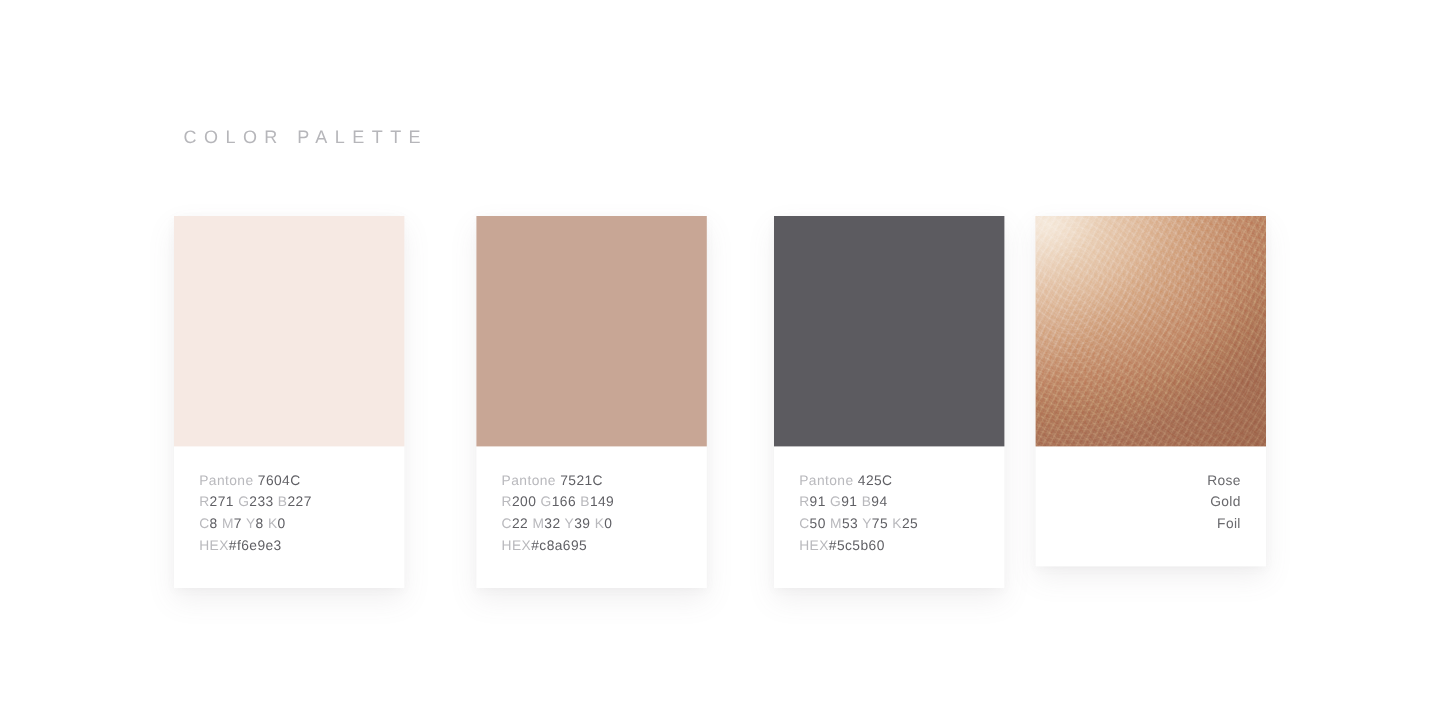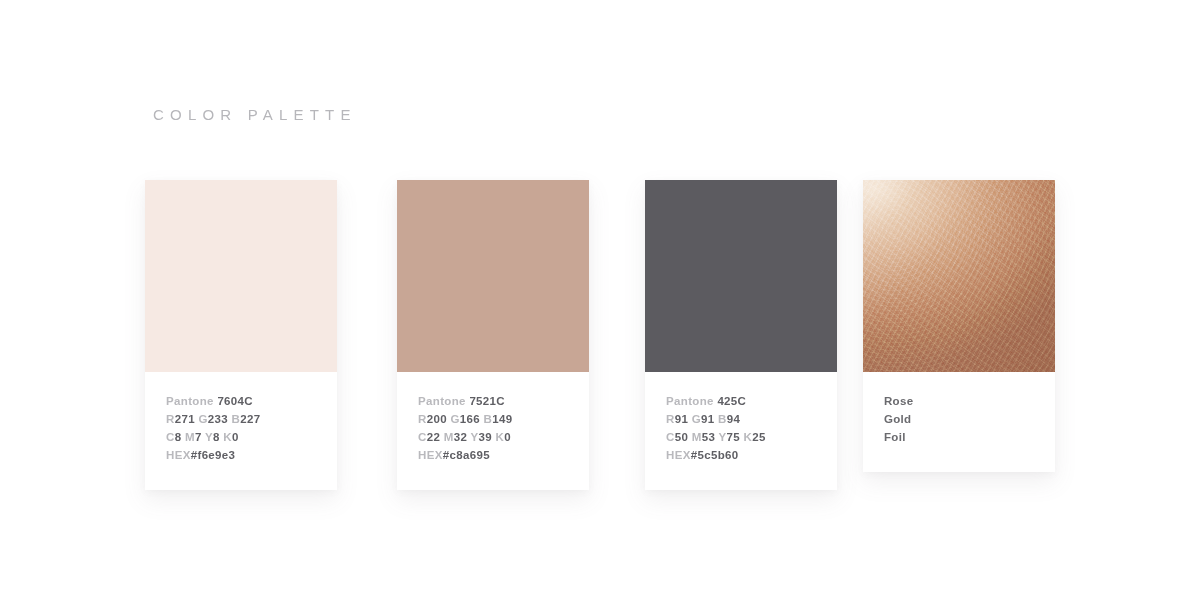--- a/index.html
+++ b/index.html
@@ -36,26 +36,25 @@
     height: 300px;
   }
 
   .palette-card {
     position: absolute;
     top: 0;
     width: 192px;
     background: #ffffff;
     box-shadow: 0 10px 22px rgba(120, 110, 115, 0.10),
                 0 2px 7px rgba(120, 110, 115, 0.05);
-    font-weight: bold;
   }
   .palette-card.pos-0 { left: 0px; }
   .palette-card.pos-1 { left: 252px; }
   .palette-card.pos-2 { left: 500px; }
-  .palette-card.pos-3 { left: 718px; }
+  .palette-card.pos-3 { left: 718px; text-align: right; }
 
   .swatch {
     width: 192px;
     height: 192px;
     display: block;
     position: relative;
     overflow: hidden;
   }
 
   

